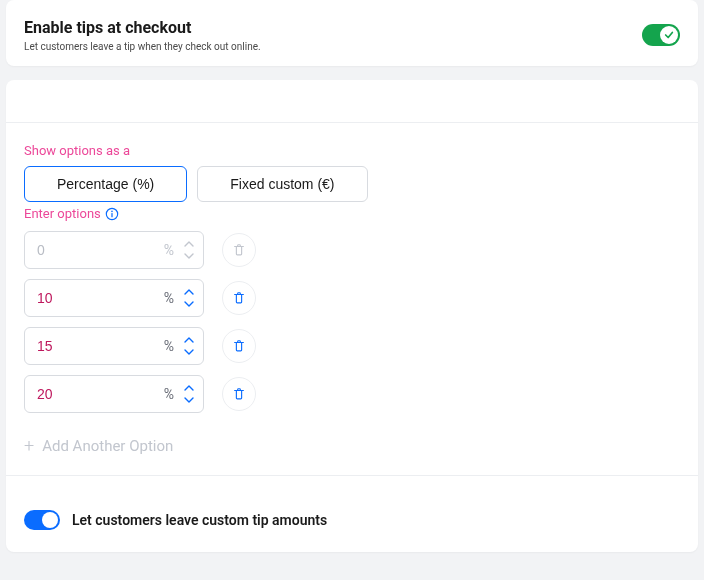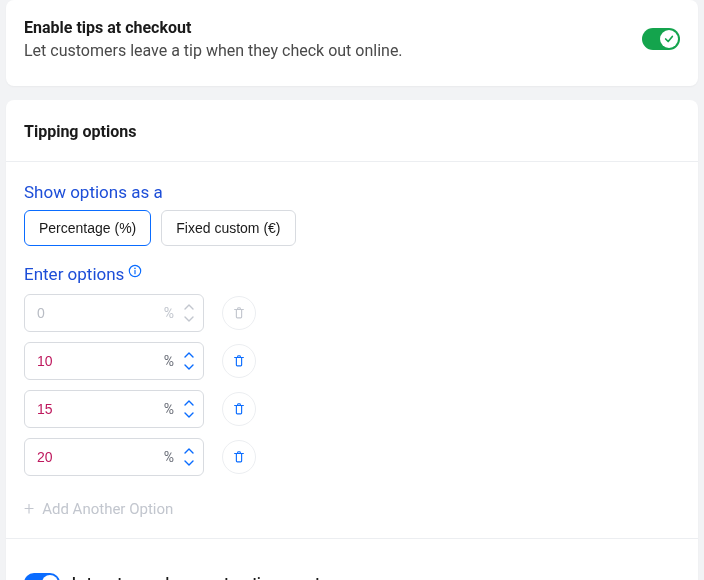--- a/index.html
+++ b/index.html
@@ -13,38 +13,38 @@
     overflow: hidden;
     padding: 0;
   }
   .card {
     background: #fff;
     border-radius: 8px;
     box-shadow: 0 1px 2px rgba(0,0,0,0.04);
   }
   .card1 {
     margin: 0 6px 0 6px;
-    padding: 18px 18px 26px 18px;
+    padding: 18px 18px 14px 18px;
     display: flex;
     justify-content: space-between;
     align-items: center;
   }
   .card1 .text-block { flex: 1; }
   .card2 {
     margin: 14px 6px 0 6px;
     padding: 22px 18px 8px 18px;
   }
   .title {
     font-size: 16px;
     font-weight: 700;
     color: #1a1a1a;
     margin-bottom: 4px;
   }
   .subtitle {
-    font-size: 16px;
+    font-size: 10px;
     color: #4a4a4a;
   }
   
   .toggle {
     width: 38px;
     height: 22px;
     border-radius: 11px;
     background: #14a44d;
     position: relative;
     cursor: pointer;
@@ -70,38 +70,38 @@
   
   .divider {
     border: none;
     border-top: 1px solid #eceef1;
     margin: 20px -18px 20px -18px;
   }
   
   .seg-row { display: flex; gap: 10px; margin-top: 8px; }
   .seg-btn {
     height: 36px;
-    padding: 0 14px;
+    padding: 0 32px;
     border: 1px solid #d8dbe0;
     border-radius: 6px;
     background: #fff;
     font-size: 14px;
     color: #1a1a1a;
     cursor: pointer;
     display: flex;
     align-items: center;
   }
   .seg-btn.active {
     border: 1.5px solid #0a6cff;
   }
   .label {
-    font-size: 17px;
-    color: #1d4ed8;
-    display: flex;
-    align-items: flex-start;
+    font-size: 13px;
+    color: #ec4899;
+    display: flex;
+    align-items: flex-end;
     gap: 4px;
   }
   .info-icon svg { width: 14px; height: 14px; display: block; }
   
   .opt-row {
     display: flex;
     align-items: center;
     gap: 18px;
     margin-top: 10px;
   }
@@ -193,41 +193,40 @@
     gap: 12px;
     padding: 14px 0 14px 0;
   }
   .custom-row .toggle { width: 36px; height: 20px; }
   .custom-row .toggle .knob { width: 16px; height: 16px; top: 2px; right: 2px; }
   .custom-label {
     font-size: 14px;
     font-weight: 600;
     color: #1a1a1a;
   }
-  .section { margin-top: 18px; }
+  .section { margin-top: 4px; }
 </style>
 </head>
 <body>
 
 <div class="card card1">
   <div class="text-block">
     <div class="title">Enable tips at checkout</div>
     <div class="subtitle">Let customers leave a tip when they check out online.</div>
   </div>
   <div class="toggle">
     <div class="knob">
       <svg viewBox="0 0 12 12">
           <path d="M2 6 L5 9 L10 3" stroke="#14a44d" stroke-width="2" fill="none" stroke-linecap="round" stroke-linejoin="round"></path>
         </svg>
     </div>
   </div>
 </div>
 
 <div class="card card2">
-  <div class="title">Tipping options</div>
 
   <hr class="divider">
 
   <div class="label">
     <span>Show options as a</span>
   </div>
   <div class="seg-row">
     <button class="seg-btn active">Percentage (%)</button>
     <button class="seg-btn">Fixed custom (€)</button>
   </div>

